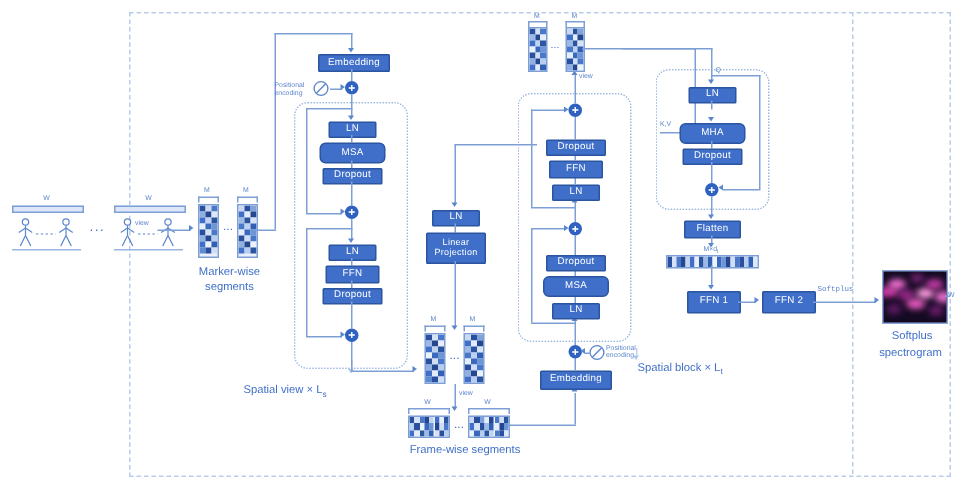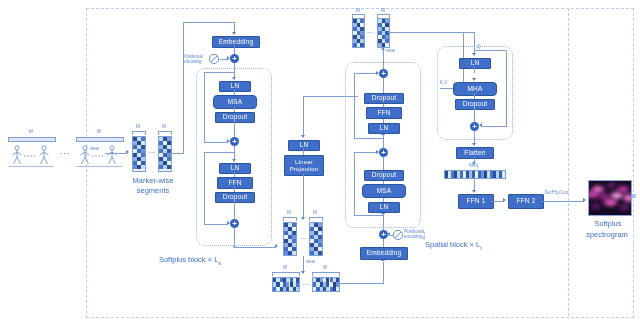--- a/index.html
+++ b/index.html
@@ -232,21 +232,21 @@
   <div class="nbox" style="left:219px;top:163px;width:30px;height:9px;">LN</div>
   <div class="ln v" style="left:234px;top:172px;height:5px;"></div>
   <div class="nbox" style="left:217px;top:177px;width:34px;height:10px;">FFN</div>
   <div class="ln v" style="left:234px;top:187px;height:5px;"></div>
   <div class="nbox" style="left:215px;top:192px;width:38px;height:9px;">Dropout</div>
   <div class="ln v" style="left:234px;top:201px;height:18px;"></div>
 
   <div class="plus" style="left:230px;top:219px;">+</div>
 
   <div class="cap" style="left:120px;top:255px;width:140px;text-align:center;">
-    <span>Softplus block × L</span><sub style="font-size:5.5px;">s</sub>
+    <span>Spatial view × L</span><sub style="font-size:5.5px;">s</sub>
   </div>
   <div class="arw d" style="left:231.6px;top:246px;border-top-color:#aec7e8;"></div>
   <div class="ln v" style="left:234px;top:240px;height:6px;background:#c3d4ee;"></div>
 
   <div class="ln v" style="left:234px;top:228px;height:20px;"></div>
   <div class="ln h" style="left:234px;top:247px;width:42px;"></div>
   <div class="arw r" style="left:275px;top:244.2px;"></div>
 
   <div class="nbox" style="left:288px;top:140px;width:30px;height:9px;">LN</div>
   <div class="ln v" style="left:303px;top:149px;height:6px;"></div>
@@ -379,20 +379,21 @@
     <i style="left:6.6px;top:8.6px;width:3.3px;height:4.4px;background:#b7cdef"></i>
     <i style="left:9.9px;top:8.6px;width:3.3px;height:4.4px;background:#2c55a0"></i>
     <i style="left:13.2px;top:8.6px;width:3.3px;height:4.4px;background:#c0d4f0"></i>
     <i style="left:16.5px;top:8.6px;width:3.3px;height:4.4px;background:#4a78c8"></i>
     <i style="left:19.8px;top:8.6px;width:3.3px;height:4.4px;background:#2a4f9e"></i>
     <i style="left:23.1px;top:8.6px;width:3.3px;height:4.4px;background:#dce8f8"></i>
   </div>
   <div class="brk" style="left:312px;top:272px;width:26px;"></div>
   <div class="tiny c" style="left:315px;top:265px;width:20px;">W</div>
 
+  <div class="cap" style="left:250px;top:295px;width:120px;">Frame-wise segments</div>
 
   <div class="ln h" style="left:338px;top:283px;width:46px;"></div>
   <div class="ln v" style="left:383px;top:262px;height:21px;"></div>
   <div class="arw u" style="left:380.6px;top:258px;"></div>
 
   <div class="nbox" style="left:360px;top:247px;width:46px;height:11px;">Embedding</div>
 
   <div class="ln v" style="left:383px;top:238px;height:9px;"></div>
 
   <div class="plus" style="left:379px;top:230px;">+</div>

